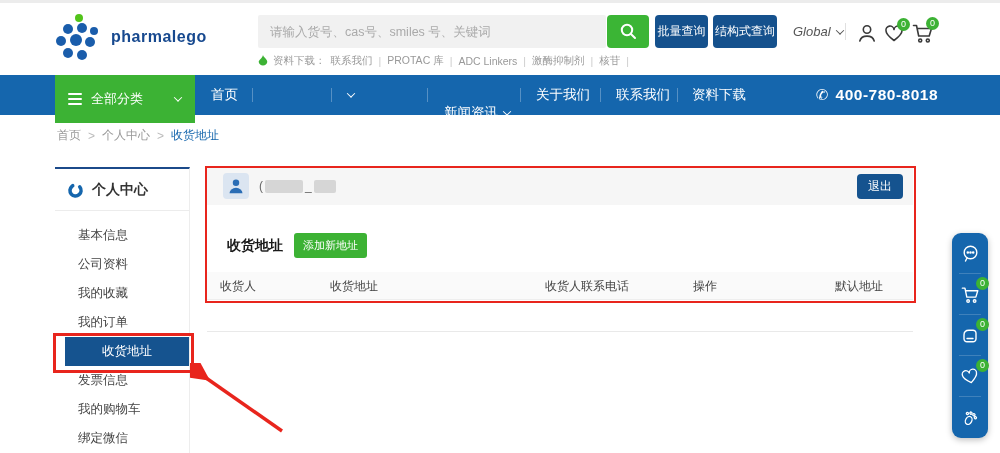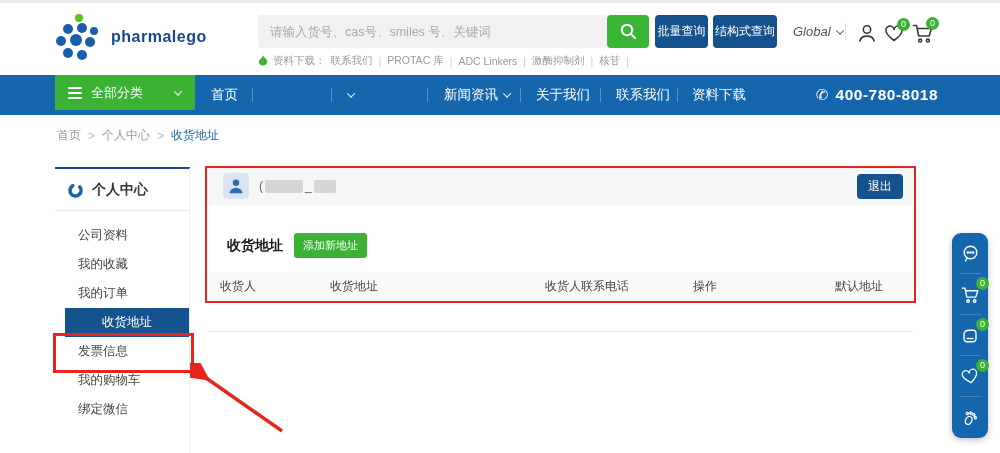--- a/index.html
+++ b/index.html
@@ -39,21 +39,21 @@
   .chev { display:inline-block; width:6px; height:6px; border-right:1.4px solid currentColor;
     border-bottom:1.4px solid currentColor; transform:rotate(45deg) translate(-1px,-1px); }
   .top-div { position:absolute; left:845px; top:20px; width:1px; height:17px; background:#e0e0e0; }
 
   .top-ico { position:absolute; top:19px; cursor:pointer; }
   .badge { position:absolute; width:13px; height:13px; background:#3cb234; border-radius:50%;
     color:#fff; font-size:9px; line-height:13px; text-align:center; }
 
   
   .navbar { position:absolute; left:0; top:75px; width:1000px; height:40px; background:#1566ad; }
-  .all-cats { position:absolute; left:55px; top:0; width:140px; height:35px; background:#3cb234;
+  .all-cats { position:absolute; left:55px; top:0; width:140px; height:48px; background:#3cb234;
     color:#fff; display:flex; align-items:center; cursor:pointer; }
   .burger { margin-left:13px; width:14px; display:flex; flex-direction:column; gap:3px; }
   .burger i { height:2px; background:#fff; border-radius:1px; }
   .all-cats span.lbl { margin-left:9px; font-size:13px; }
   .all-cats .chev { position:absolute; right:14px; }
 
   .nav-link { position:absolute; top:0; height:40px; line-height:40px; color:#fff; font-size:13.5px;
     cursor:pointer; display:flex; align-items:center; gap:6px; }
   .nav-sep { position:absolute; top:13px; width:1px; height:14px; background:rgba(255,255,255,0.28); }
   .nav-phone { position:absolute; left:816px; top:0; height:40px; display:flex; align-items:center;
@@ -207,21 +207,21 @@
 
     <div class="nav-link" style="left:211px;">
       <span>首页</span>
       </div>
     <div class="nav-sep" style="left:252px;"></div>
     <div class="nav-sep" style="left:331px;"></div>
     <div class="nav-link" style="left:348px;">
       <span class="chev"></span>
       </div>
     <div class="nav-sep" style="left:427px;"></div>
-    <div class="nav-link" style="left:444px;">
+    <div class="nav-link" style="left:444px;margin-top:18px;">
       <span>新闻资讯</span>
       <span class="chev"></span>
       </div>
     <div class="nav-sep" style="left:520px;"></div>
     <div class="nav-link" style="left:536px;align-items:flex-end;">
       <span>关于我们</span>
       </div>
     <div class="nav-sep" style="left:600px;"></div>
     <div class="nav-link" style="left:616px;">
       <span>联系我们</span>
@@ -246,20 +246,21 @@
   </div>
 
   <div class="sidebar">
     <div class="sb-head">
       <svg width="17" height="17" viewBox="0 0 20 20" style="transform:rotate(-40deg);">
         <circle cx="10" cy="10" r="6.5" fill="none" stroke="#1566ad" stroke-width="4.2" stroke-dasharray="31 10" stroke-linecap="round"></circle>
       </svg>
       <span class="sb-title">个人中心</span>
     </div>
     <ul class="sb-list">
+      <li>基本信息</li>
       <li>公司资料</li>
       <li>我的收藏</li>
       <li>我的订单</li>
       <li class="selected">收货地址</li>
       <li>发票信息</li>
       <li>我的购物车</li>
       <li>绑定微信</li>
     </ul>
   </div>
   <div class="sb-red-rect"></div>

